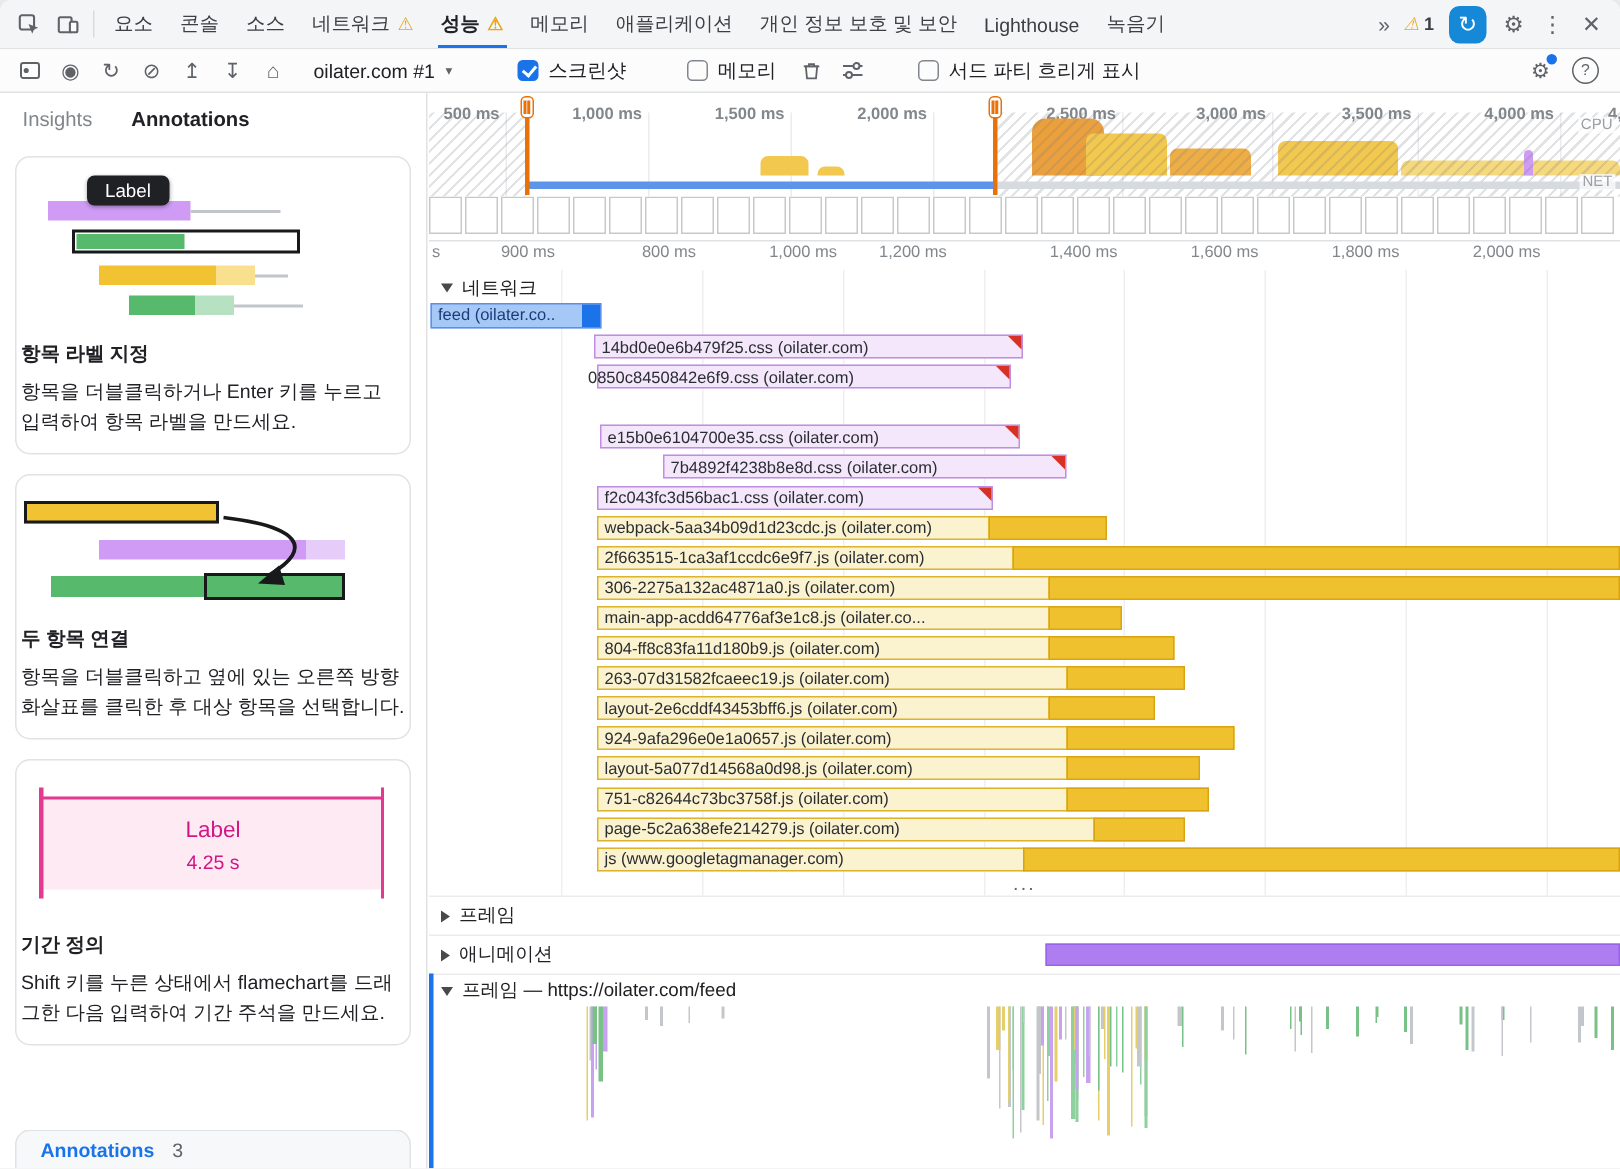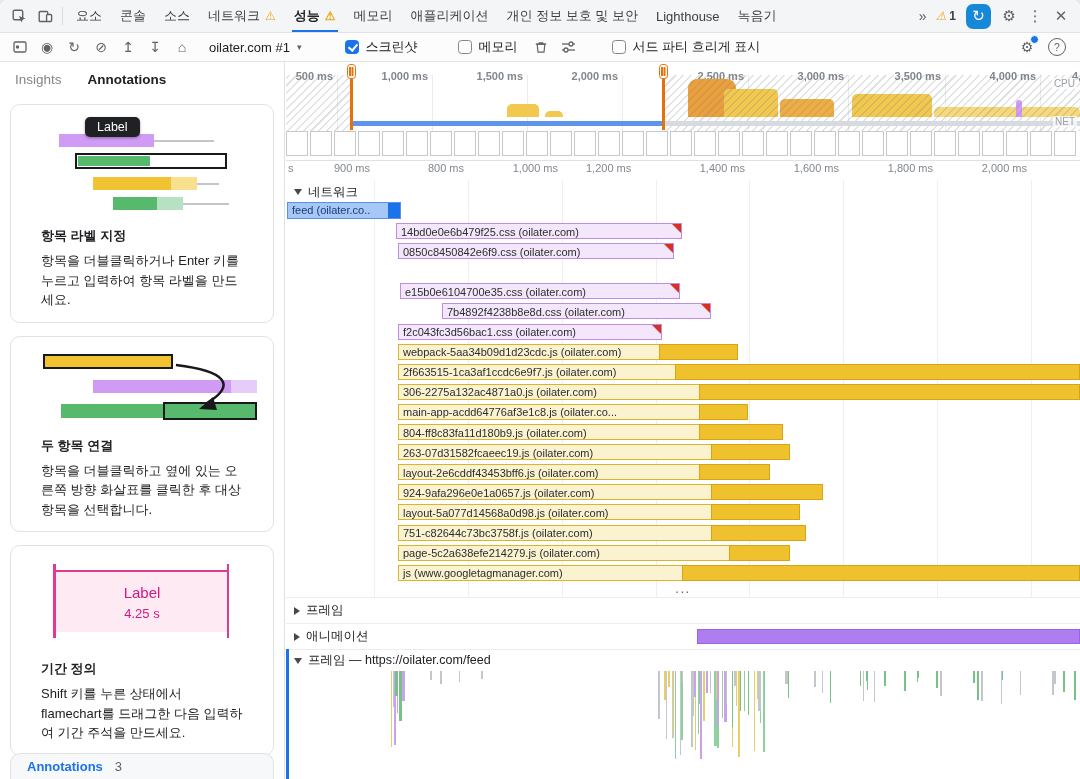--- a/index.html
+++ b/index.html
@@ -43,21 +43,21 @@
   .helpc{width:16px;height:16px;border:1.5px solid #5f6368;border-radius:50%;display:flex;
          align-items:center;justify-content:center;font-size:10.5px;color:#5f6368;margin:0 6px;}
 
   
   .sidebar{position:absolute;left:0;top:62px;width:285px;bottom:0;background:#fff;
            border-right:1px solid #e0e2e4;box-sizing:border-box;overflow:hidden;}
   .side-tabs{display:flex;gap:26px;padding:10px 15px 7px;font-size:13.5px;}
   .side-tab{color:#80868b;cursor:default;}
   .side-tab.active{color:#202124;font-weight:bold;}
   .intro{margin:5px 15px 10px;font-size:13px;color:#202124;}
-  .card{margin:10px 10px 13px;border:1px solid #e0e2e4;border-radius:10px;padding:12px 30px;background:#fff;}
+  .card{margin:10px 10px 13px;border:1px solid #e0e2e4;border-radius:10px;padding:12px 3px;background:#fff;}
   .card h3{margin:10px 0 6px;font-size:13px;font-weight:bold;color:#202124;}
   .card p{margin:0;font-size:13px;line-height:1.5;color:#202124;}
   .diag{position:relative;}
   .shape{position:absolute;}
   .d1{height:100px;} .d2{height:78px;} .d3{height:92px;}
   .d1-tip{position:absolute;left:44px;top:0;background:#202124;color:#fff;font-size:12.5px;
           padding:3px 12px;border-radius:5px;z-index:2;box-shadow:0 1px 3px rgba(0,0,0,.35);}
   .d3-fill{position:absolute;left:14px;right:16px;top:12px;height:60px;background:#fdeaf3;border-top:2.5px solid #e23a8e;}
   .d3-label{position:absolute;left:0;right:0;top:26px;text-align:center;color:#d01884;font-size:15px;}
   .d3-value{position:absolute;left:0;right:0;top:48px;text-align:center;color:#d01884;font-size:13px;}
@@ -412,21 +412,21 @@
 
       <div id="requests">
           <div class="req" style="top: 0px;">
             <div class="bar css-light" style="left: 110px; width: 286px;"></div>
             <div class="blocktri" style="left: 386px;"></div>
             <div class="req-label" style="left: 115px;">14bd0e0e6b479f25.css (oilater.com)</div>
           </div>
           <div class="req" style="top: 20.1px;">
             <div class="bar css-light" style="left: 112px; width: 276px;"></div>
             <div class="blocktri" style="left: 378px;"></div>
-            <div class="req-label" style="left: 117px;">0850c8450842e6f9.css (oilater.com)</div>
+            <div class="req-label" style="left: 106px;">0850c8450842e6f9.css (oilater.com)</div>
           </div>
           <div class="req" style="top: 60.3px;">
             <div class="bar css-light" style="left: 114px; width: 280px;"></div>
             <div class="blocktri" style="left: 384px;"></div>
             <div class="req-label" style="left: 119px;">e15b0e6104700e35.css (oilater.com)</div>
           </div>
           <div class="req" style="top: 80.4px; margin-left: 44px;">
             <div class="bar css-light" style="left: 112px; width: 269px;"></div>
             <div class="blocktri" style="left: 371px;"></div>
             <div class="req-label" style="left: 117px;">7b4892f4238b8e8d.css (oilater.com)</div>

